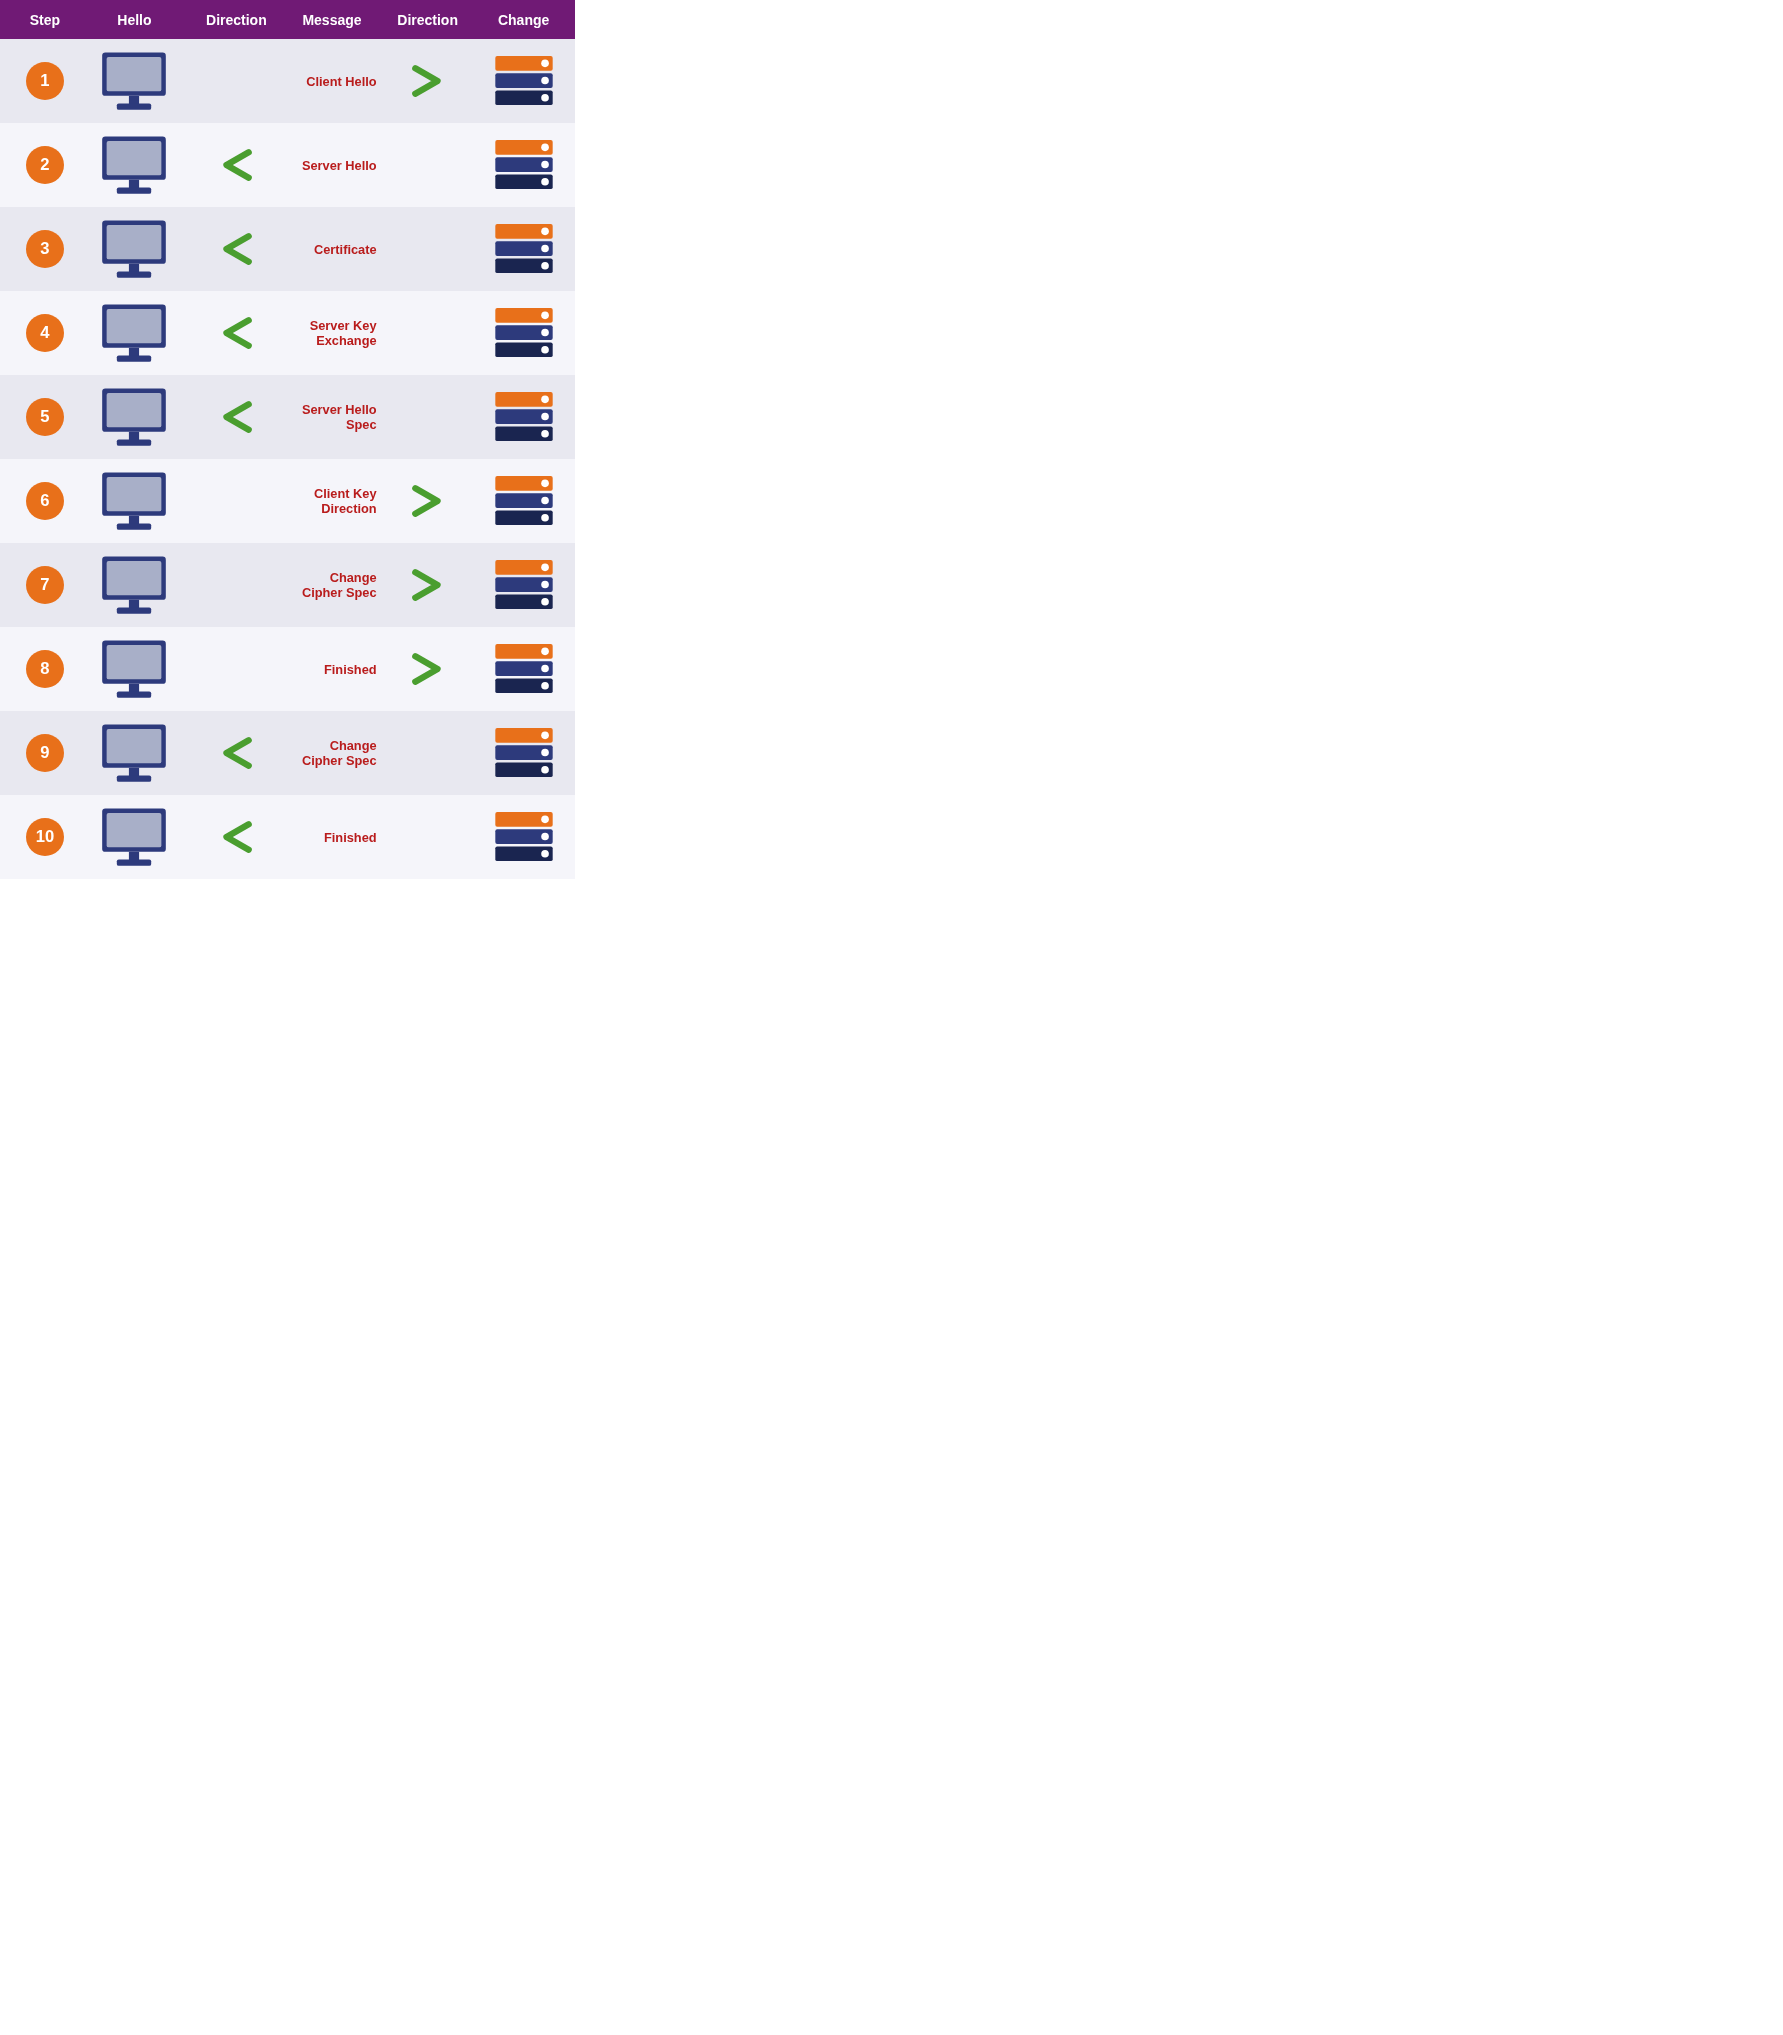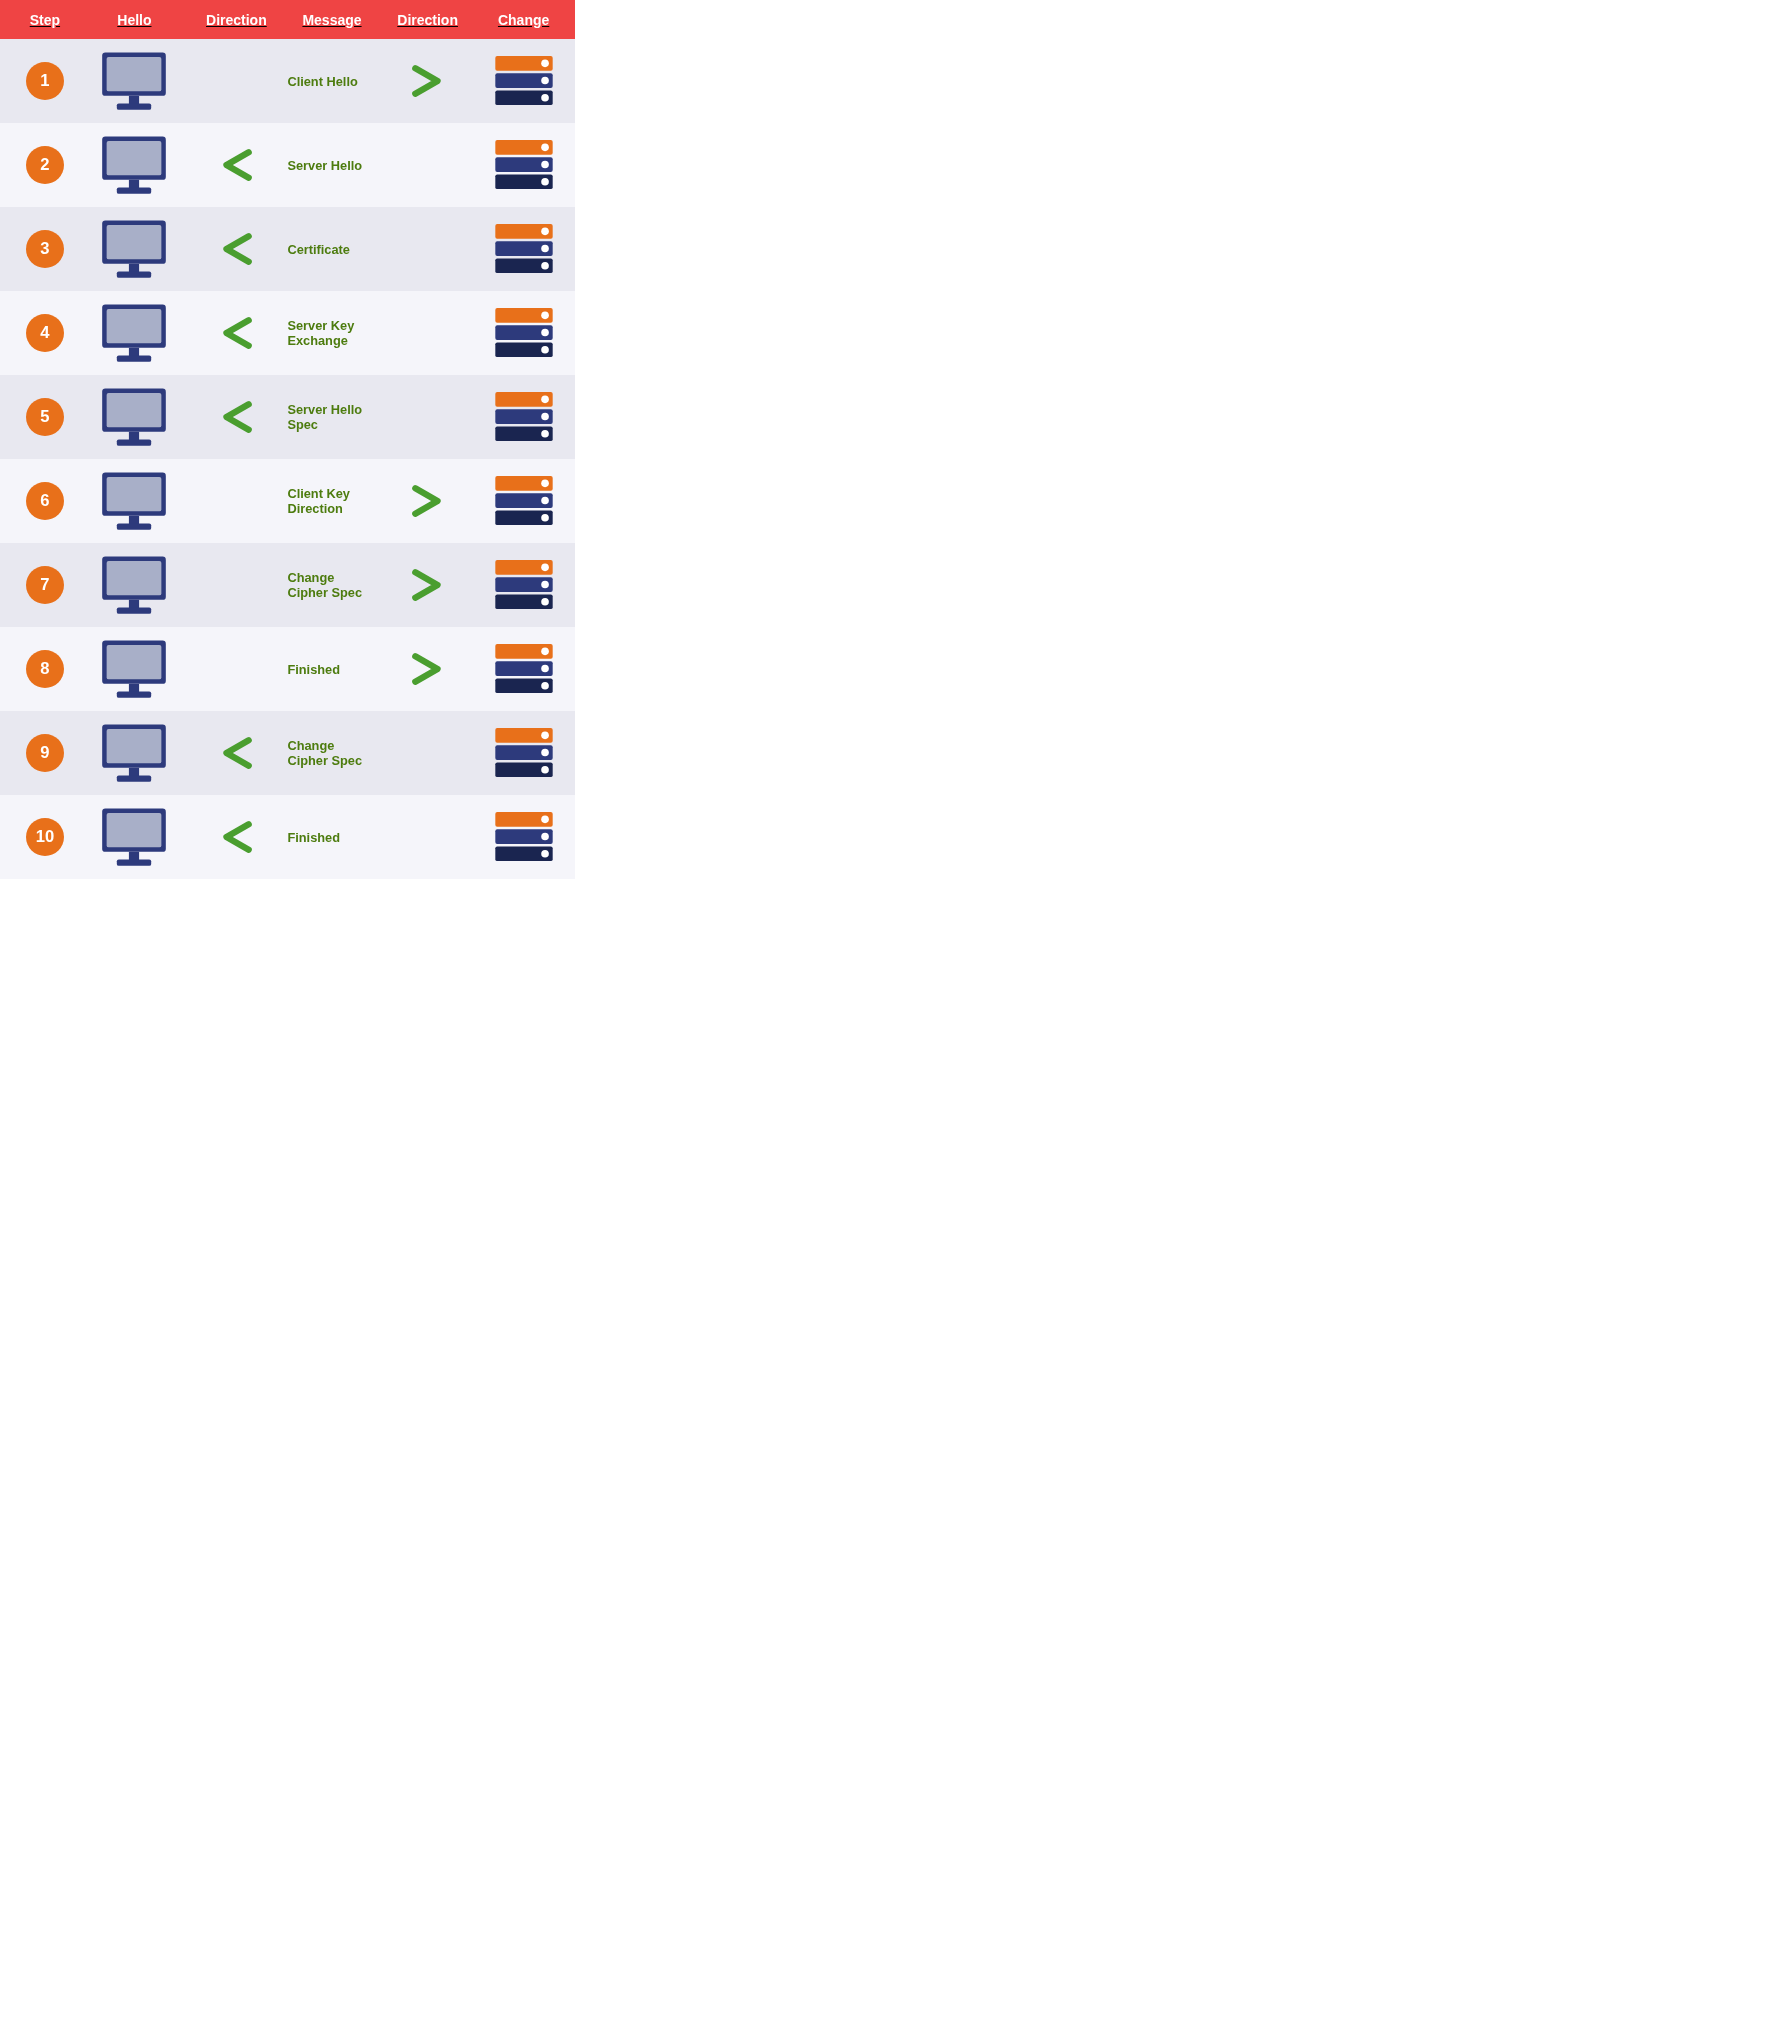--- a/index.html
+++ b/index.html
@@ -3,26 +3,25 @@
   <meta charset="utf-8">
   <style>
     * { margin: 0; padding: 0; box-sizing: border-box; }
     body {
       font-family: Arial, sans-serif;
       background: #fff;
       width: 575px;
     }
 
     .header {
-      background: #ef4444;
+      background: #701a75;
       display: grid;
       grid-template-columns: 77px 102px 102px 1fr 102px 90px;
       padding: 11.5px 6.4px;
       align-items: center;
-      text-decoration: underline;
     }
 
     .header-cell {
       text-align: center;
       color: #fff;
       font-size: 14px;
       font-weight: bold;
     }
 
     .row {
@@ -61,24 +60,24 @@
       justify-content: center;
     }
 
     .direction-cell {
       display: flex;
       justify-content: center;
       align-items: center;
     }
 
     .message-cell {
-      text-align: left;
+      text-align: right;
       font-size: 12.8px;
       font-weight: bold;
-      color: #4d7c0f;
+      color: #b91c1c;
     }
 
     .server-icon {
       display: flex;
       justify-content: center;
       align-items: center;
     }
   </style>
 </head>
 <body>

